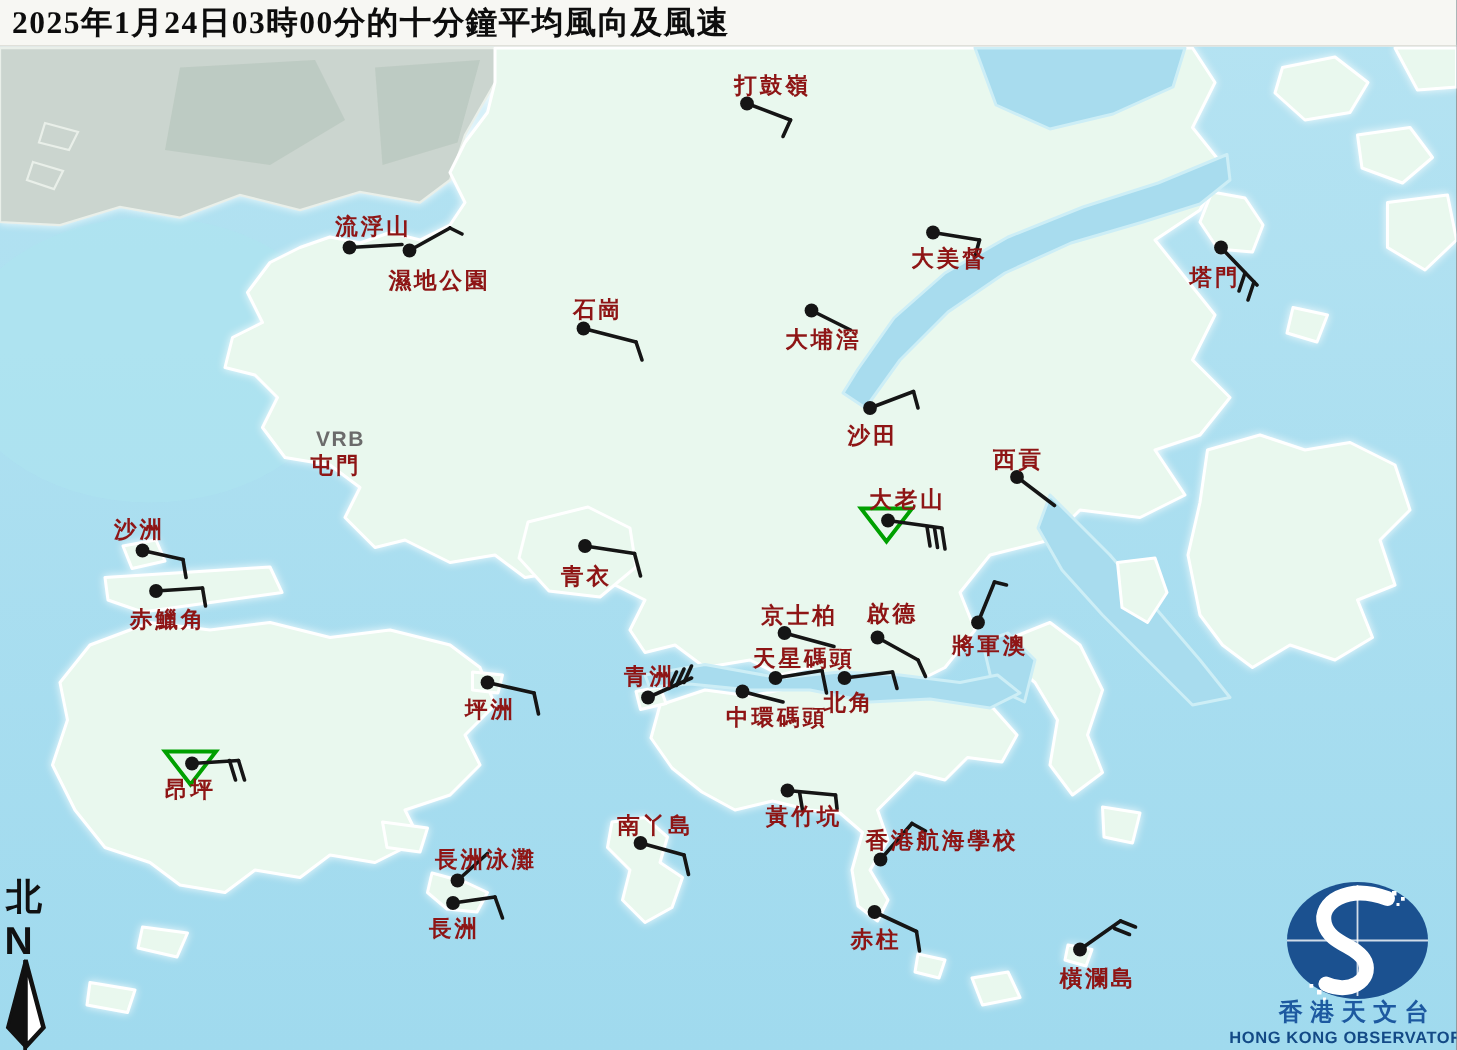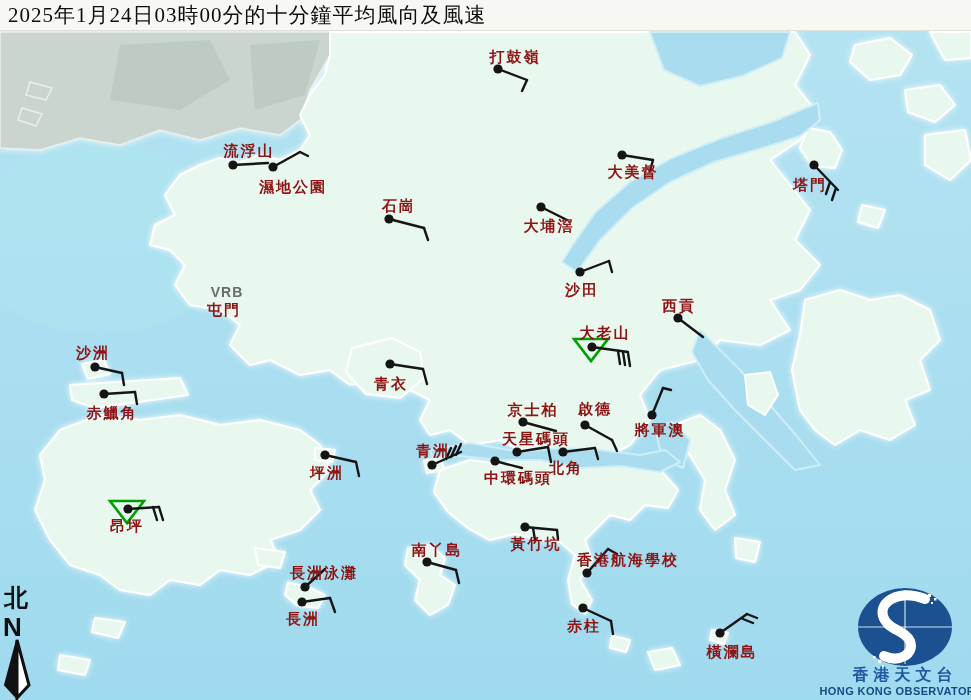--- a/index.html
+++ b/index.html
@@ -9,21 +9,21 @@
   }
   #map-svg{position:absolute;top:0;left:0;}
   .land{fill:#e9f8ee;stroke:#ffffff;stroke-width:2;stroke-linejoin:round;}
   .urban{fill:#cbd5cf;stroke:#e9efe9;stroke-width:1.5;}
   .urban-patch{fill:#aebfb3;opacity:.45;}
   .sea-carve{fill:#a8dcee;stroke:#cdeef6;stroke-width:2;stroke-linejoin:round;}
   .landgroup{filter:drop-shadow(0 0 3px rgba(255,255,255,0.85));}
   #title-bar{
     position:absolute;top:0;left:0;width:100%;height:31px;
     background:#f7f7f3;border-bottom:1px solid #e0e0da;
-    color:#0d0d0d;font-size:21px;font-weight:normal;
+    color:#0d0d0d;font-size:21px;font-weight:bold;
     line-height:31px;padding-left:8px;box-sizing:border-box;
     letter-spacing:1px;white-space:nowrap;
   }
   text{font-family:"Liberation Serif","DejaVu Serif",serif;}
   .station-label{font-size:15px;font-weight:bold;letter-spacing:2px;}
   .vrb-label{font-family:"Liberation Sans","DejaVu Sans",sans-serif;
     font-size:14px;font-weight:bold;letter-spacing:1px;}
   .compass-hanzi{font-size:24px;font-weight:bold;fill:#111;}
   .compass-letter{font-family:"Liberation Sans","DejaVu Sans",sans-serif;
     font-size:26px;font-weight:bold;fill:#111;}

